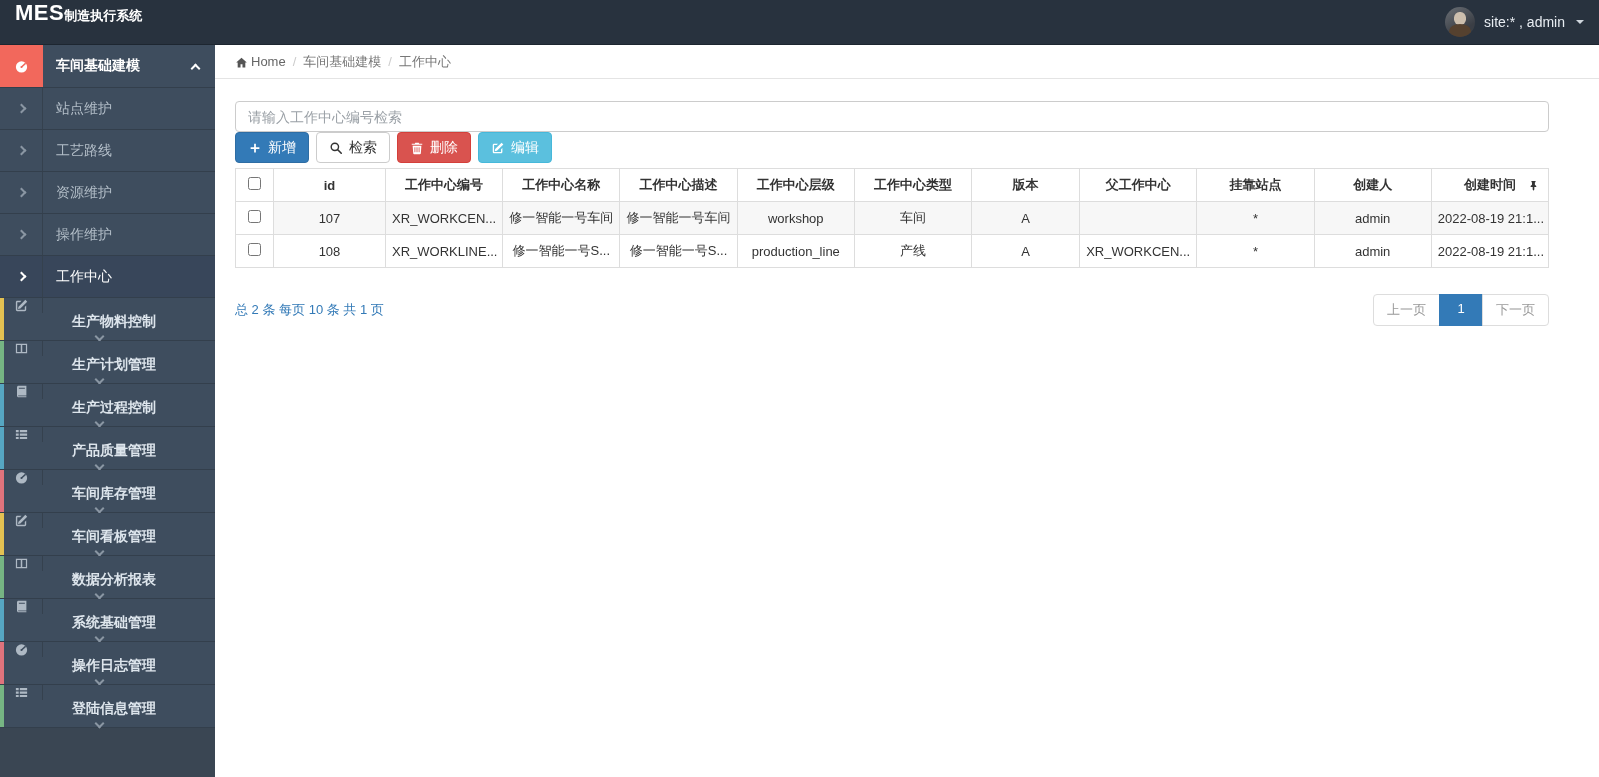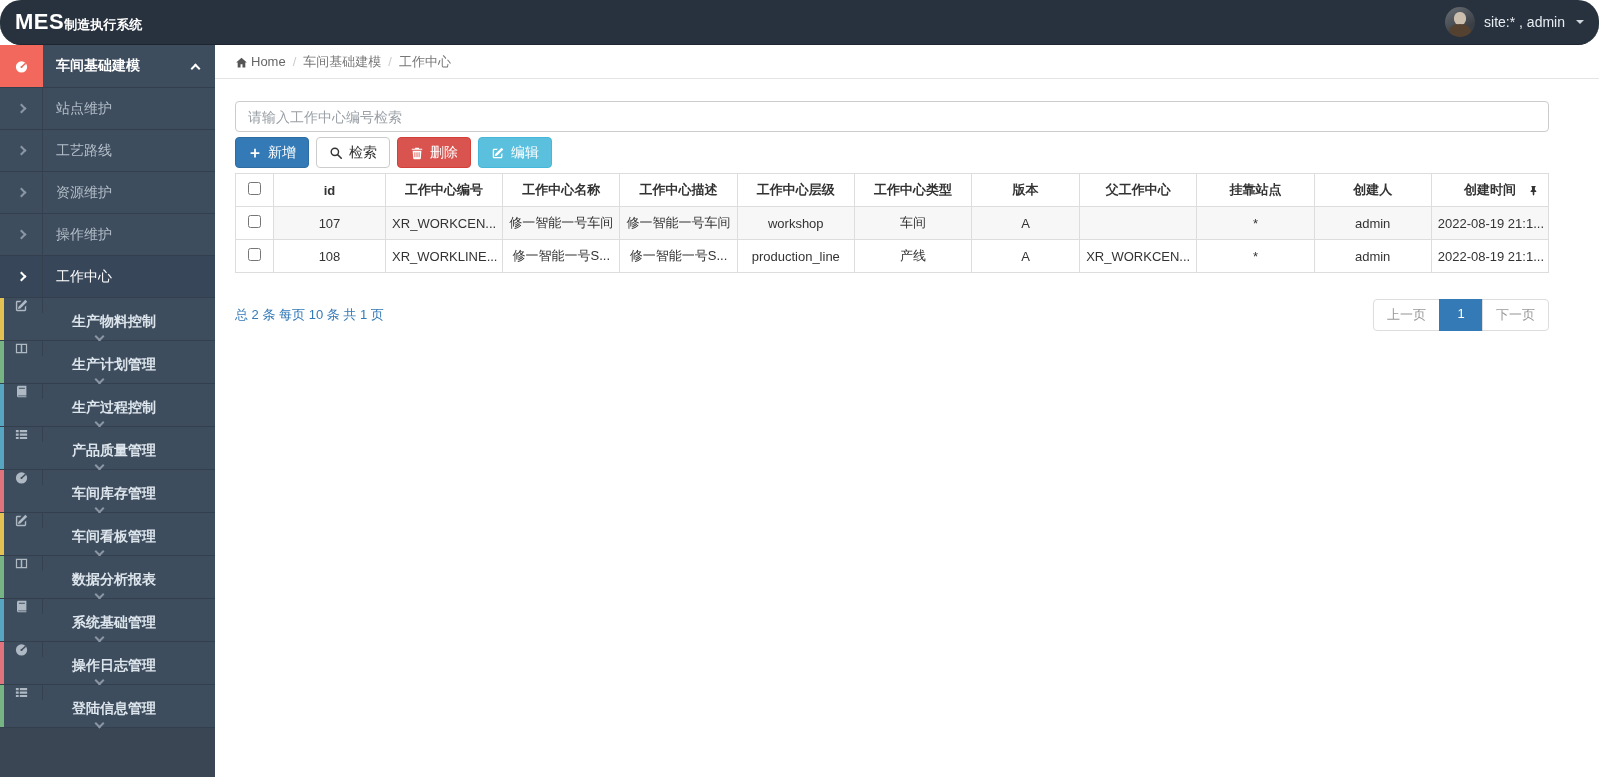--- a/index.html
+++ b/index.html
@@ -1,22 +1,22 @@
 <!DOCTYPE html>
 <html><head>
 <meta charset="utf-8">
 <style>
   * { margin:0; padding:0; box-sizing:border-box; }
   html,body { width:1599px; height:777px; overflow:hidden; }
   body { font-family:"Liberation Sans","DejaVu Sans",sans-serif; background:#fff; position:relative; }
 
   
   .navbar { position:absolute; left:0; top:0; width:1599px; height:45px; background:#28323e;
-            display:flex; align-items:center; justify-content:space-between; padding:0 15px; z-index:10;
-            border-bottom:1px solid #1d2630;border-radius:21px; }
+            display:flex; justify-content:space-between; padding:0 15px; z-index:10;
+            border-bottom:1px solid #1d2630; }
   .brand { color:#fff; display:flex; align-items:baseline; cursor:default; }
   .brand-bold { font-size:22px; font-weight:bold; letter-spacing:.5px; }
   .brand-rest { font-size:13px; font-weight:bold; }
   .userbox { display:flex; align-items:center; gap:9px; color:#e8edf2; font-size:14px; cursor:pointer; }
   .avatar { width:30px; height:30px; border-radius:50%; overflow:hidden; position:relative;
             background:linear-gradient(150deg,#6a6f75 0%,#3a3e45 70%); flex:0 0 auto; }
   .avatar::before { content:""; position:absolute; left:9px; top:5px; width:12px; height:13px; border-radius:45%;
             background:#cdbfae; }
   .avatar::after { content:""; position:absolute; left:4px; top:17px; width:22px; height:14px; border-radius:50% 50% 0 0;
             background:#55412f; }
@@ -55,21 +55,21 @@
   .bc-sep { color:#ccc; }
   .bc-link { color:#777; cursor:pointer; }
   .bc-current { color:#777; }
   .home-ic { width:13px; height:13px; fill:#555; }
 
   .content { padding:22px 50px 0 20px; }
   .search-input { width:100%; height:31px; border:1px solid #ccc; border-radius:4px; padding:5px 12px;
                   font-size:14px; color:#555; outline:none; font-family:inherit; }
   .search-input::placeholder { color:#9aa0a6; }
 
-  .btn-row { display:flex; gap:7px; margin-top:5px; }
+  .btn-row { display:flex; gap:7px; }
   .btn { display:inline-flex; align-items:center; gap:6px; height:31px; padding:0 12px; font-size:14px;
          border-radius:4px; border:1px solid transparent; cursor:pointer; font-family:inherit; }
   .btn svg { width:14px; height:14px; }
   .btn-primary { background:#337ab7; border-color:#2e6da4; color:#fff; }
   .btn-default { background:#fff; border-color:#ccc; color:#333; }
   .btn-danger  { background:#d9534f; border-color:#d43f3a; color:#fff; }
   .btn-info    { background:#5bc0de; border-color:#46b8da; color:#fff; }
 
   table.grid { width:100%; border-collapse:collapse; table-layout:fixed; margin-top:5px; }
   .grid th, .grid td { border:1px solid #ddd; height:33px; text-align:center; font-size:13px; color:#333;

